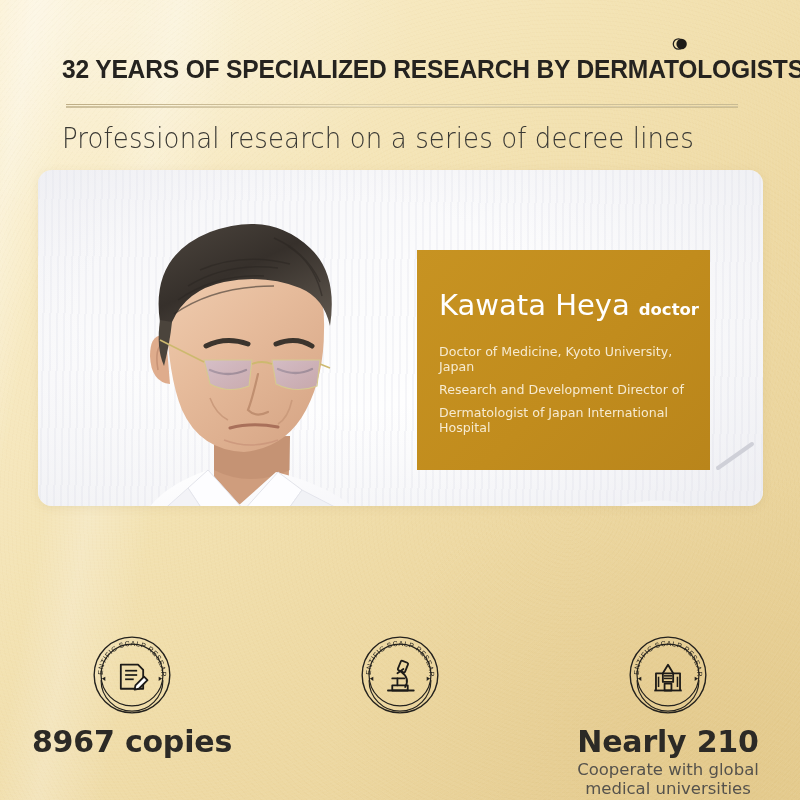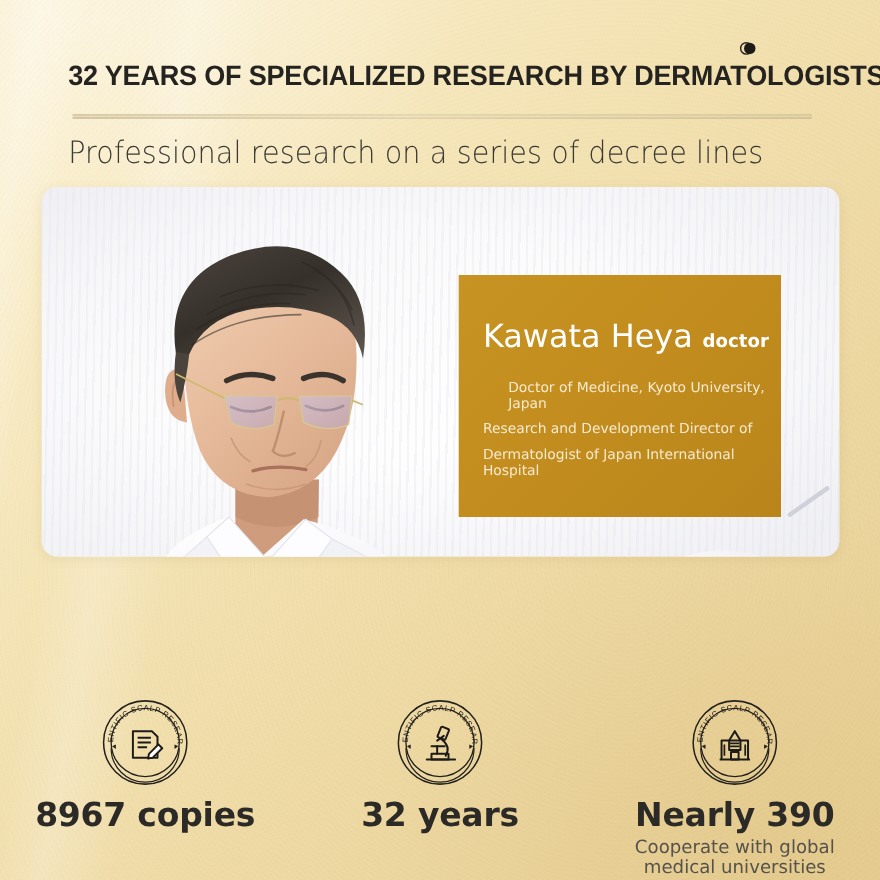--- a/index.html
+++ b/index.html
@@ -291,21 +291,21 @@
   </svg>
 
   <div style="position:absolute; left:379px; top:80px; width:293px; height:220px;
               background:linear-gradient(135deg,#c79322 0%,#c18c1d 55%,#b9851b 100%);
               padding:38px 0 0 22px;">
     <div style="display:flex; align-items:baseline; gap:9px;">
       <span style="font-size:29px; color:#fff; font-family:'DejaVu Sans',sans-serif;">Kawata Heya</span>
       <span style="font-size:16.5px; font-weight:700; color:#fff; font-family:'DejaVu Sans',sans-serif;">doctor</span>
     </div>
     <div style="margin-top:22px; display:flex; flex-direction:column; gap:8px;">
-      <div style="font-size:12.6px; color:#f6ead0; font-family:'DejaVu Sans',sans-serif;margin-left:23px;">Doctor of Medicine, Kyoto University, Japan</div>
+      <div style="font-size:12.6px; color:#f6ead0; font-family:'DejaVu Sans',sans-serif;">Doctor of Medicine, Kyoto University, Japan</div>
       <div style="font-size:12.6px; color:#f6ead0; font-family:'DejaVu Sans',sans-serif;">Research and Development Director of</div>
       <div style="font-size:12.6px; color:#f6ead0; font-family:'DejaVu Sans',sans-serif;">Dermatologist of Japan International Hospital</div>
     </div>
   </div>
 
   <svg style="position:absolute; left:410px; top:325px; width:215px; height:78px;" viewBox="0 0 215 78" aria-hidden="true">
     <g fill="none" stroke="#1c1a18" stroke-linecap="round" stroke-linejoin="round">
       <path d="M6 58 Q22 40 30 24 Q34 14 30 22 Q26 36 30 52 Q34 62 44 50 Q54 34 58 20
                Q60 12 58 22 Q56 40 62 52 Q68 60 78 46 Q88 30 94 18
                Q98 10 96 20 Q92 38 98 50 Q104 58 114 46" stroke-width="3"></path>
@@ -360,21 +360,20 @@
       <g transform="translate(50,52)" stroke="#1d1b18" stroke-width="2.1" fill="none" stroke-linecap="round" stroke-linejoin="round">
         <rect x="-1" y="-18" width="9" height="12" rx="1.5" transform="rotate(22 3 -12)"></rect>
         <path d="M-3 -4 L4 -9"></path>
         <path d="M1 -6 Q12 2 6 12"></path>
         <path d="M-9 2 H5"></path>
         <path d="M-3 2 V10"></path>
         <path d="M-14 16 H16"></path>
         <path d="M-9 10 H9 V16 H-9 Z"></path>
       </g>
     </svg>
-    <div class="badge-value">32 years</div>
   </div>
 
   <div class="badge-col">
     <svg class="badge-seal" viewBox="0 0 100 100" aria-hidden="true">
       <defs>
         <path id="arcTop3" d="M 16 50 A 34 34 0 0 1 84 50"></path>
       </defs>
       <circle cx="50" cy="50" r="44" fill="none" stroke="#23211d" stroke-width="1.6"></circle>
       <circle cx="50" cy="50" r="36" fill="none" stroke="#23211d" stroke-width="1.4"></circle>
       <path d="M 14 56 A 36 36 0 0 0 86 56" fill="none" stroke="#23211d" stroke-width="1.3"></path>
@@ -388,17 +387,17 @@
         <path d="M-14 16 V-4 H14 V16"></path>
         <path d="M-6 -4 L0 -14 L6 -4"></path>
         <path d="M-6 -4 V6 H6 V-4"></path>
         <path d="M-5 -1 H5" stroke-width="1.8"></path>
         <path d="M-5 2 H5" stroke-width="1.8"></path>
         <path d="M-4 8 H4 V16 H-4 Z"></path>
         <path d="M-11 0 V12" stroke-width="1.8"></path>
         <path d="M11 0 V12" stroke-width="1.8"></path>
       </g>
     </svg>
-    <div class="badge-value">Nearly 390</div>
+    <div class="badge-value">Nearly 210</div>
     <div class="badge-caption">Cooperate with global
 medical universities</div>
   </div>
 </div>
 
 </body></html>

